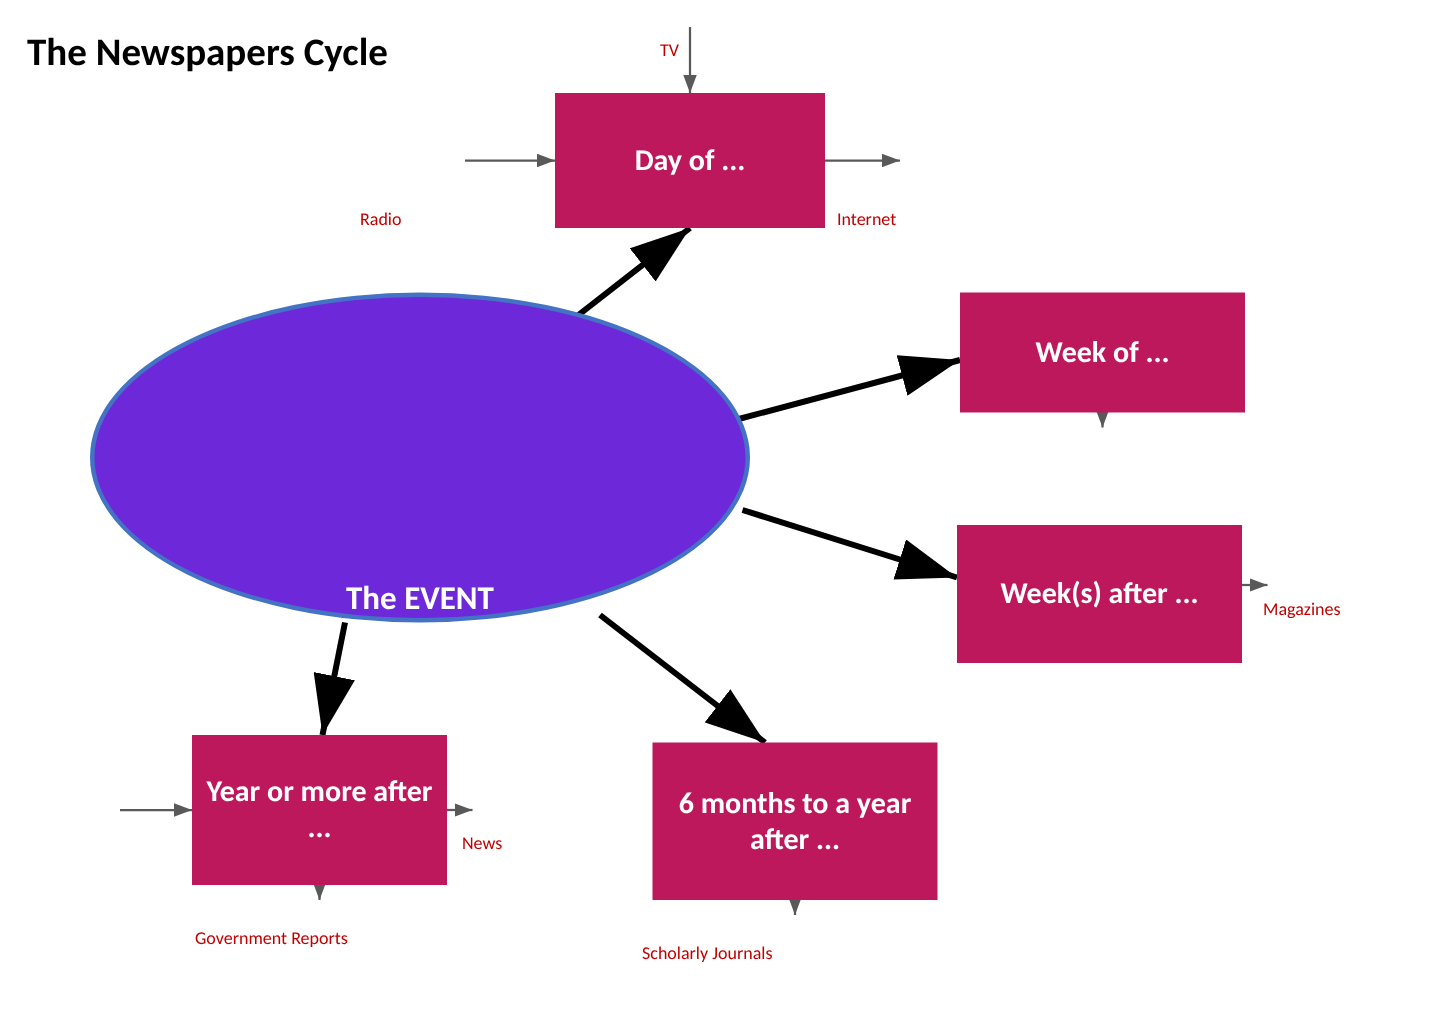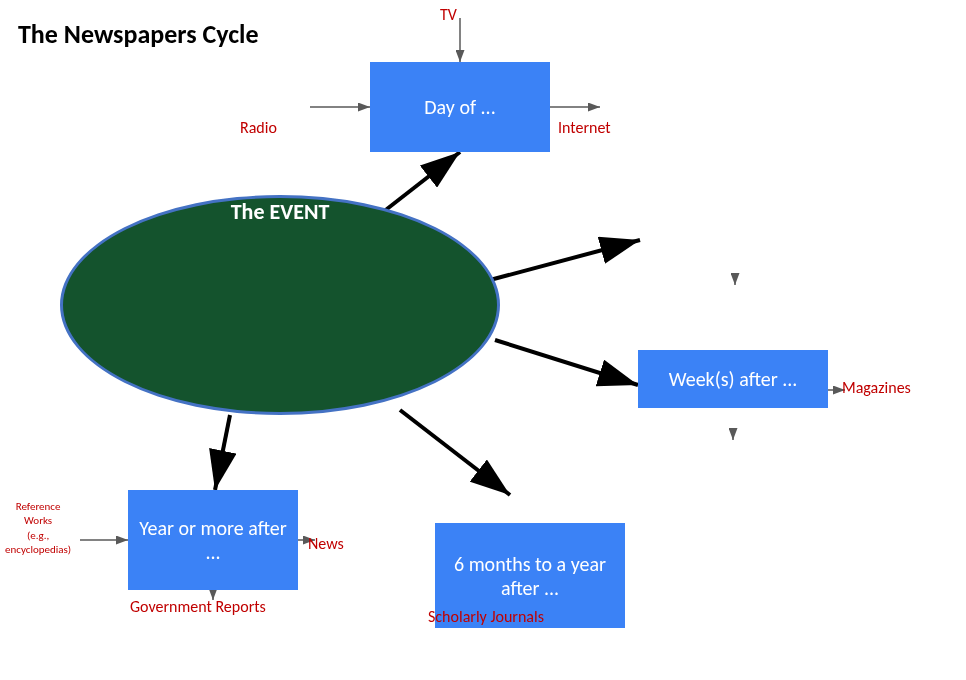--- a/index.html
+++ b/index.html
@@ -20,51 +20,52 @@
       position: absolute;
       top: 18px;
       left: 18px;
       font-size: 26px;
       font-weight: bold;
       color: #000;
     }
     
     .box {
       position: absolute;
-      background: #3b82f6;
+      background: #be185d;
       color: #fff;
       font-size: 20px;
-      font-weight: normal;
+      font-weight: bold;
       display: flex;
       align-items: center;
       justify-content: center;
       text-align: center;
       padding: 8px;
       border: none;
     }
     
     .ellipse {
       position: absolute;
-      background: #14532d;
+      background: #6d28d9;
       border-radius: 50%;
       display: flex;
-      align-items: flex-start;
+      align-items: flex-end;
       justify-content: center;
       color: #fff;
       font-size: 22px;
       font-weight: bold;
       text-align: center;
       border: 3px solid #4472C4;
     }
     
     .label {
       position: absolute;
-      font-size: 16px;
+      font-size: 12px;
       color: #C00000;
       text-align: center;
+      margin-top: 22px;
     }
     .label-dark {
       position: absolute;
       font-size: 12px;
       color: #595959;
       text-align: center;
     }
     svg.arrows {
       position: absolute;
       top: 0; left: 0;
@@ -122,26 +123,29 @@
   </svg>
 
   <div class="ellipse" style="left:60px; top:195px; width:440px; height:220px;">
     <span>The EVENT</span>
   </div>
 
   <div class="box" style="left:370px; top:62px; width:180px; height:90px;">
     <span>Day of ...</span>
   </div>
 
+  <div class="box" style="left:640px; top:195px; width:190px; height:80px;">
+    <span>Week of ...</span>
+  </div>
 
-  <div class="box" style="left:638px; top:350px; width:190px; height:58px;">
+  <div class="box" style="left:638px; top:350px; width:190px; height:92px;">
     <span>Week(s) after ...</span>
   </div>
 
-  <div class="box" style="left:435px; top:495px; width:190px; height:105px;margin-top:28px;">
+  <div class="box" style="left:435px; top:495px; width:190px; height:105px;">
     <span>6 months to a year after ...</span>
   </div>
 
   <div class="box" style="left:128px; top:490px; width:170px; height:100px;">
     <span>Year or more after ...</span>
   </div>
 
   <div class="label" style="left:440px; top:5px;">TV</div>
 
   <div class="label" style="left:240px; top:118px;">Radio</div>
@@ -151,17 +155,14 @@
 
   <div class="label" style="left:842px; top:378px;">Magazines</div>
 
 
   <div class="label" style="left:308px; top:534px;">News</div>
 
   <div class="label" style="left:428px; top:607px;">Scholarly Journals</div>
 
   <div class="label" style="left:130px; top:597px;">Government Reports</div>
 
-  <div class="label-dark" style="left:5px; top:500px; font-size:11px; color:#C00000; line-height:1.3;">
-    Reference<br>Works<br>(e.g.,<br>encyclopedias)
-  </div>
 
 </div>
 
 </body></html>

